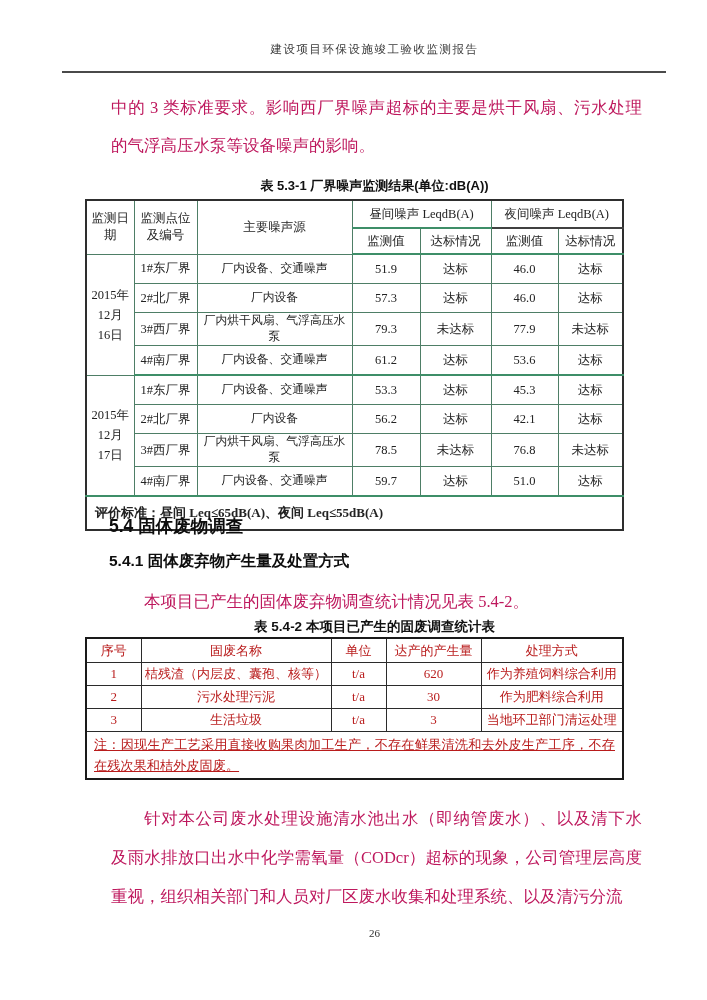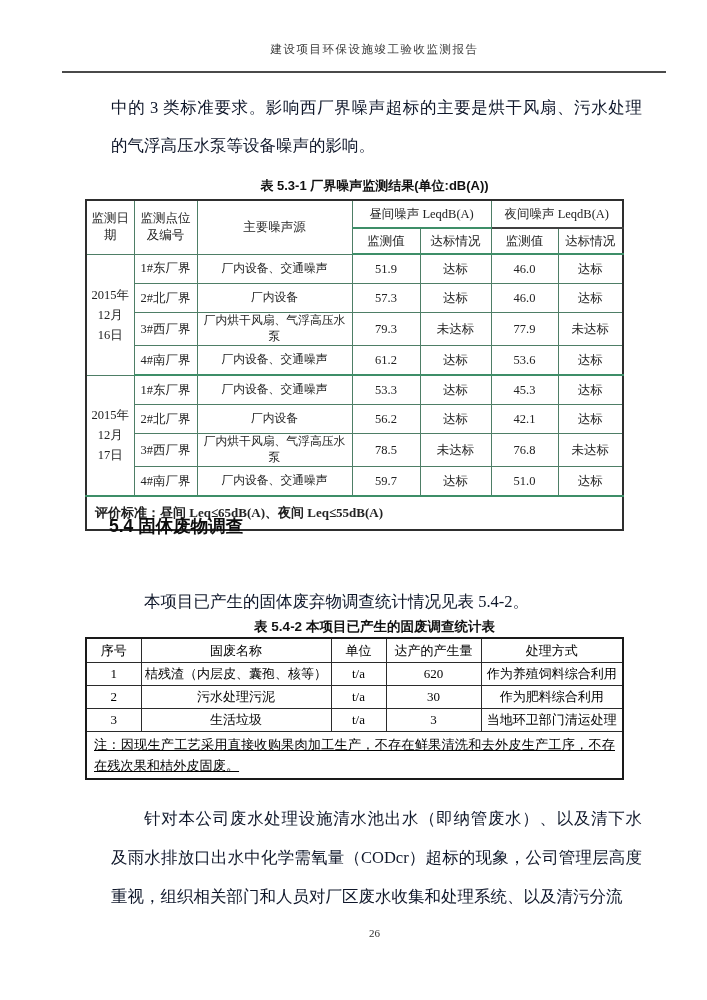--- a/index.html
+++ b/index.html
@@ -4,21 +4,21 @@
 <style>
   html,body{margin:0;padding:0;background:#ffffff;}
   .page{position:relative;width:707px;height:1000px;background:#ffffff;overflow:hidden;
         font-family:"Liberation Serif","DejaVu Serif",serif;color:#1f1f1f;}
   .abs{position:absolute;padding-left:21px;}
 
   .header-title{top:42px;left:0;width:707px;text-align:center;font-size:11.5px;
                 color:#3a3a3a;letter-spacing:1.5px;}
   .header-rule{top:71px;left:62px;width:583px;height:2px;background:#4a4a4a;}
 
-  .bodytext{font-size:16.5px;line-height:38px;color:#0f172a;}
+  .bodytext{font-size:16.5px;line-height:38px;color:#be185d;}
   .jline{text-align:justify;text-align-last:justify;}
   .intro{top:89px;left:90px;width:531px;}
 
   .tbl-title{left:0;width:707px;text-align:center;font-weight:bold;
              font-family:"Liberation Sans","DejaVu Sans",sans-serif;color:#111;}
   .t1-title{top:177px;font-size:13px;}
   .t2-title{top:618px;font-size:13.5px;}
 
   table{border-collapse:collapse;table-layout:fixed;}
   td,th{padding:0 2px;overflow:hidden;font-weight:normal;}
@@ -32,21 +32,21 @@
   .t1 .dr td{height:28px;}
   .t1 td.src{font-size:11.8px;padding:0 1px;}
   .t1 td.datec{white-space:pre-line;line-height:20px;font-size:12.5px;}
   .t1 .hdr-bot td{border-bottom:2px solid #3e8e68;}
   .t1 .grp-sep td{border-bottom:2px solid #3e8e68;}
   .t1 .foot td{height:32px;text-align:left;padding-left:8px;font-weight:bold;
                font-size:13px;border-top:2px solid #3e8e68;}
 
   
   .t2{top:637px;left:85px;width:537px;font-size:13px;border:2px solid #1a1a1a;}
-  .t2 td{border:1px solid #2b2b2b;text-align:center;vertical-align:middle;color:#000000;}
+  .t2 td{border:1px solid #2b2b2b;text-align:center;vertical-align:middle;color:#b91c1c;}
   .t2 .hr td{height:23px;}
   .t2 .dr td{height:22px;}
   .t2 .note td{height:42px;text-align:left;padding:2px 7px;line-height:21px;
                font-size:13.2px;text-align:justify;text-decoration:underline;}
 
   .h2{font-family:"Liberation Sans","DejaVu Sans",sans-serif;font-weight:bold;
       color:#0d0d0d;font-size:17.5px;left:88px;}
   .h3{font-family:"Liberation Sans","DejaVu Sans",sans-serif;font-weight:bold;
       color:#0d0d0d;font-size:15.5px;left:88px;}
   .s54{top:514px;}
@@ -170,20 +170,21 @@
       <td>达标</td>
     </tr>
 
     <tr class="foot">
       <td colspan="7"><span>评价标准：</span><span>昼间 Leq≤65dB(A)、夜间 Leq≤55dB(A)</span></td>
     </tr>
   </tbody>
     </table>
 
   <div class="abs h2 s54">5.4 固体废物调查</div>
+  <div class="abs h3 s541">5.4.1 固体废弃物产生量及处置方式</div>
   <div class="abs p54 bodytext">本项目已产生的固体废弃物调查统计情况见表 5.4-2。</div>
 
   <div class="abs tbl-title t2-title">表 5.4-2  本项目已产生的固废调查统计表</div>
 
   <table class="abs t2">
     <colgroup>
       <col style="width:55px">
         <col style="width:190px">
         <col style="width:55px">
       <col style="width:95px">

